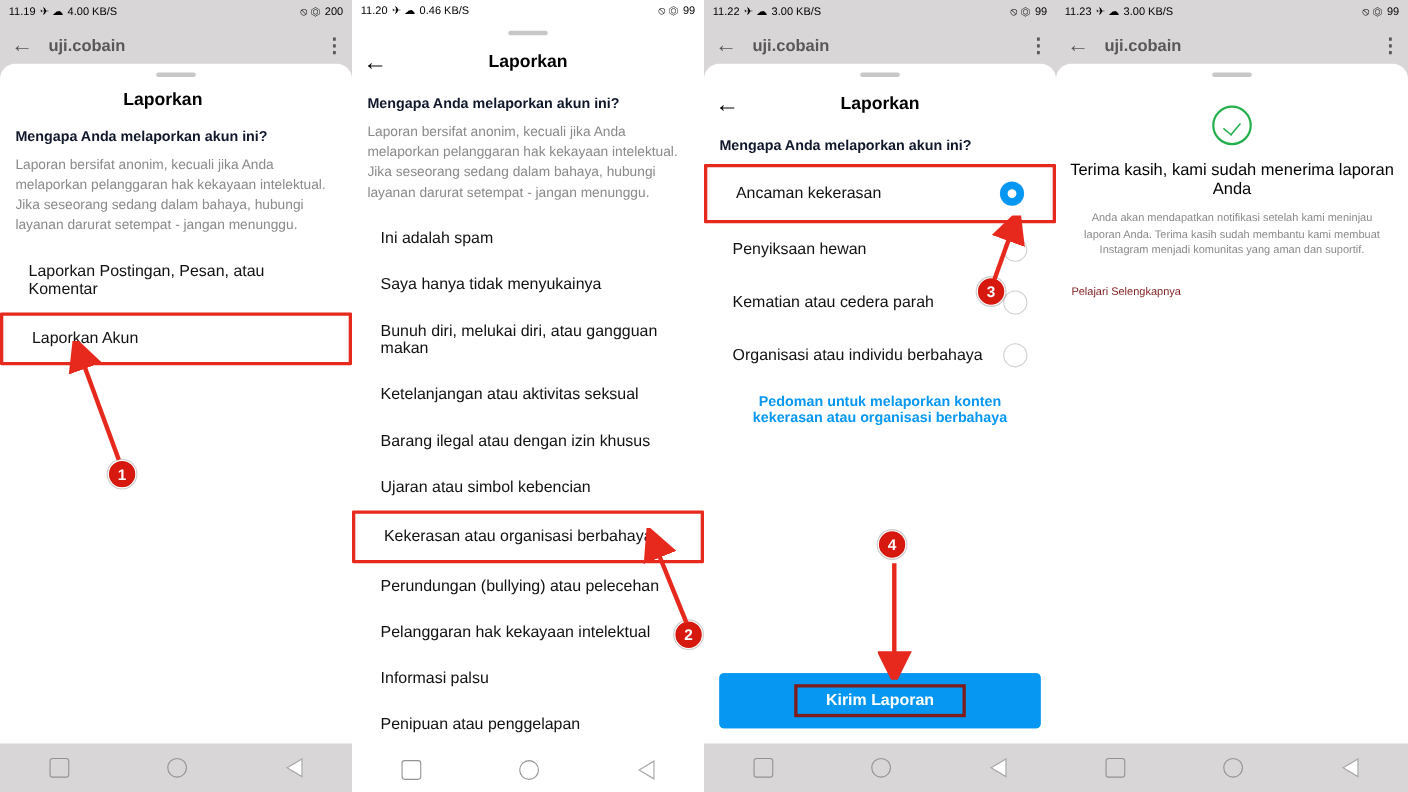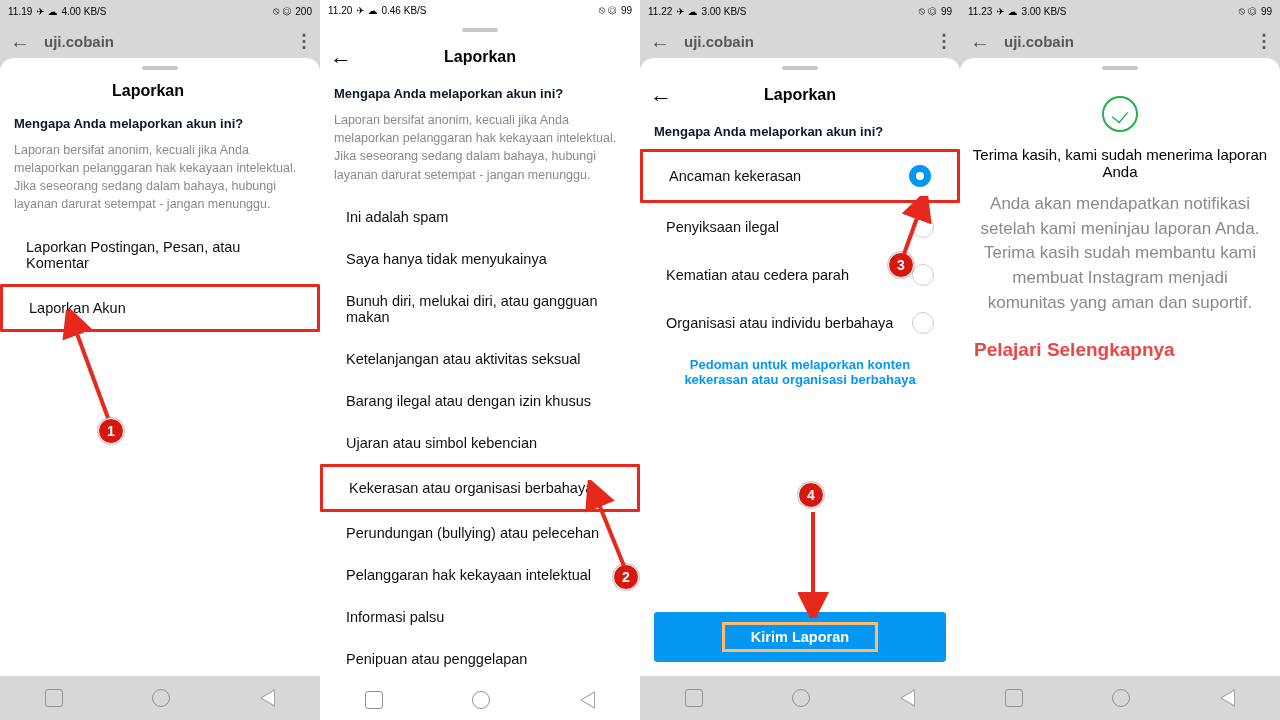--- a/index.html
+++ b/index.html
@@ -67,26 +67,26 @@
     display:flex; align-items:center;
   }
   .option .radio {
     margin-left:auto; width:22px; height:22px; border-radius:50%;
     border:1.5px solid #cfcfcf;
   }
   .radio.on { border:none; background:#0597f2; display:flex; align-items:center; justify-content:center;}
   .radio.on::after { content:""; width:8px; height:8px; border-radius:50%; background:#fff;}
   .redbox { border:3px solid #e7291d; border-radius:1px; }
   .link-center { font-size:13px; color:#0597f2; text-align:center; padding:10px 24px; font-weight:600;}
-  .link-left { font-size:19px; color:#ef4444; padding:14px; font-weight:700;}
+  .link-left { font-size:10px; color:#7f1d1d; padding:14px; font-weight:400;}
   .primary-btn {
     margin: 0 14px 14px; background:#0597f2; color:#fff; text-align:center;
     font-size:14.5px; font-weight:600; padding:12px 0; border-radius:4px;
   }
-  .primary-btn .inner-red { border:3px solid #fdba74; display:inline-block; padding:4px 26px;}
+  .primary-btn .inner-red { border:3px solid #7f1d1d; display:inline-block; padding:4px 26px;}
   .nav-bar {
     height:44px; display:flex; align-items:center; justify-content:space-around;
     color:#7a7a7a;
   }
   .nav-bar span { width:18px; height:18px; border:1.5px solid #939393; }
   .nav-bar .sq { border-radius:3px;}
   .nav-bar .ci { border-radius:50%;}
   .nav-bar .tr { width:0;height:0;border:none;
     border-top:9px solid transparent;border-bottom:9px solid transparent;border-right:15px solid #a7a7a7;}
   .nav-bar .tr::after{content:"";display:block;border-top:7px solid transparent;border-bottom:7px solid transparent;border-right:12px solid #fff;margin:-7px 0 0 2px;}
@@ -100,21 +100,21 @@
   .check-circ {
     width:36px;height:36px;border:2px solid #23b04b;border-radius:50%;
     margin:20px auto 14px; position:relative;
   }
   .check-circ::after{
     content:"";position:absolute;left:9px;top:7px;width:12px;height:18px;
     border-right:2.5px solid #23b04b;border-bottom:2.5px solid #23b04b;
     transform:rotate(40deg) scale(.7);
   }
   .thanks-title{font-size:15px;font-weight:400;text-align:center;padding:0 10px 12px;}
-  .thanks-desc{font-size:17px;color:#8a8a8a;text-align:center;padding:0 20px 10px;line-height:1.45;}
+  .thanks-desc{font-size:10px;color:#8a8a8a;text-align:center;padding:0 20px 10px;line-height:1.45;}
   .panel.dim-bg .sheet { margin-top:-2px;}
   .opt-list{flex:1; overflow:hidden;}
   .spacer{flex:1;}
 </style>
 </head>
 <body>
 
 <div class="panel dim-bg">
   <div class="status-bar">
     <span class="status-left"><span>11.19</span> ✈ ☁ <span>4.00 KB/S</span></span>
@@ -236,21 +236,21 @@
     <div class="sheet-head">
       <span class="back">←</span>
       <span class="title">Laporkan</span>
     </div>
     <div class="question">Mengapa Anda melaporkan akun ini?</div>
     <div class="option redbox">
       <span>Ancaman kekerasan</span>
         <span class="radio on"></span>
     </div>
     <div class="option">
-      <span>Penyiksaan ilegal</span>
+      <span>Penyiksaan hewan</span>
         <span class="radio"></span>
     </div>
     <div class="option">
       <span>Kematian atau cedera parah</span>
         <span class="radio"></span>
     </div>
     <div class="option">
       <span>Organisasi atau individu berbahaya</span>
         <span class="radio"></span>
     </div>

